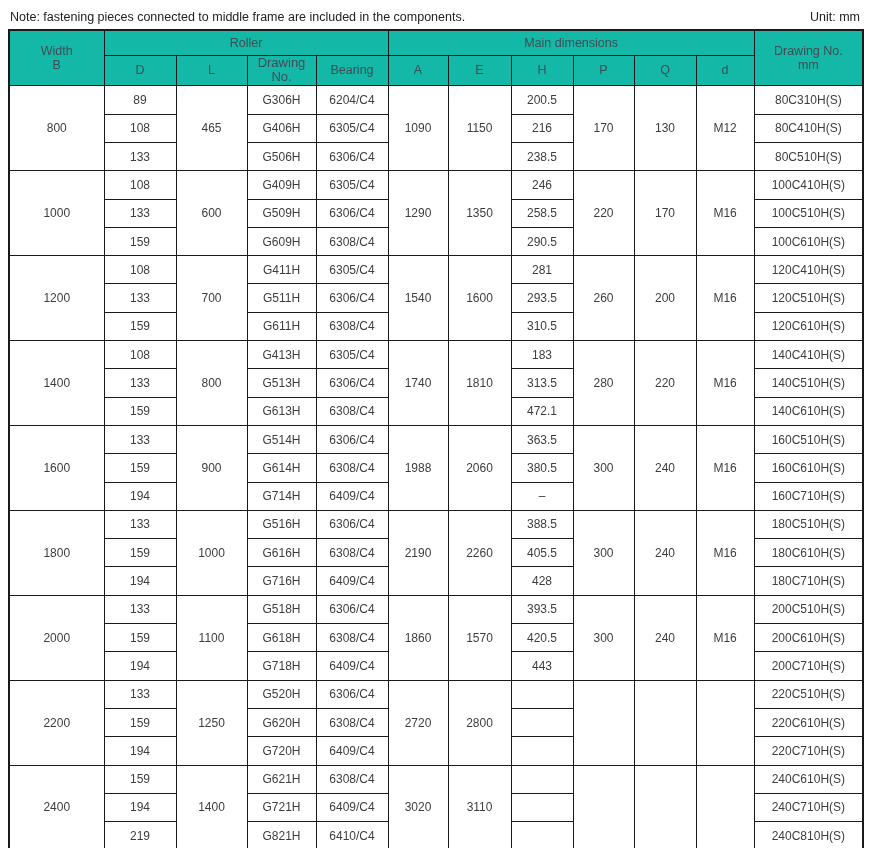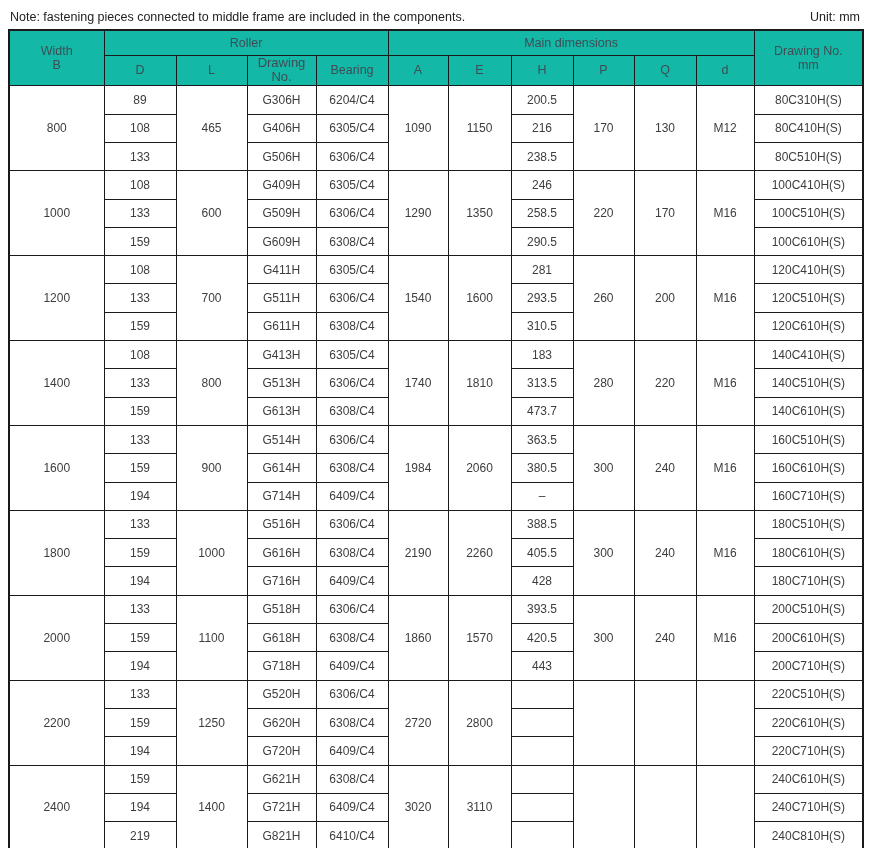--- a/index.html
+++ b/index.html
@@ -210,30 +210,30 @@
           <td>133</td>
           <td>G513H</td>
           <td>6306/C4</td>
           <td>313.5</td>
           <td>140C510H(S)</td>
         </tr>
         <tr>
           <td>159</td>
           <td>G613H</td>
           <td>6308/C4</td>
-          <td>473.7</td>
+          <td>472.1</td>
           <td>140C610H(S)</td>
         </tr>
         <tr>
           <td rowspan="3">1600</td>
           <td>133</td>
           <td rowspan="3">900</td>
           <td>G514H</td>
           <td>6306/C4</td>
-          <td rowspan="3">1984</td>
+          <td rowspan="3">1988</td>
           <td rowspan="3">2060</td>
           <td>363.5</td>
           <td rowspan="3">300</td>
           <td rowspan="3">240</td>
           <td rowspan="3">M16</td>
           <td>160C510H(S)</td>
         </tr>
         <tr>
           <td>159</td>
           <td>G614H</td>

